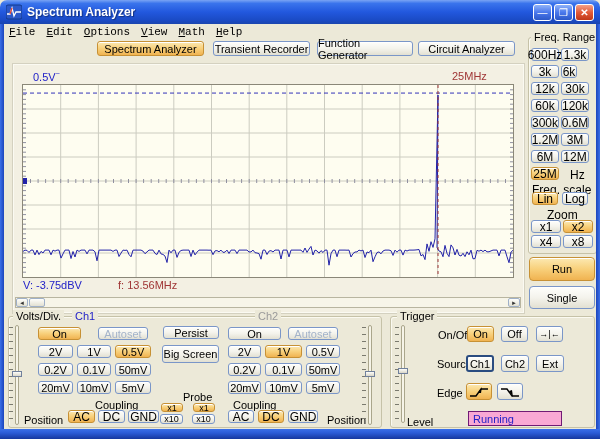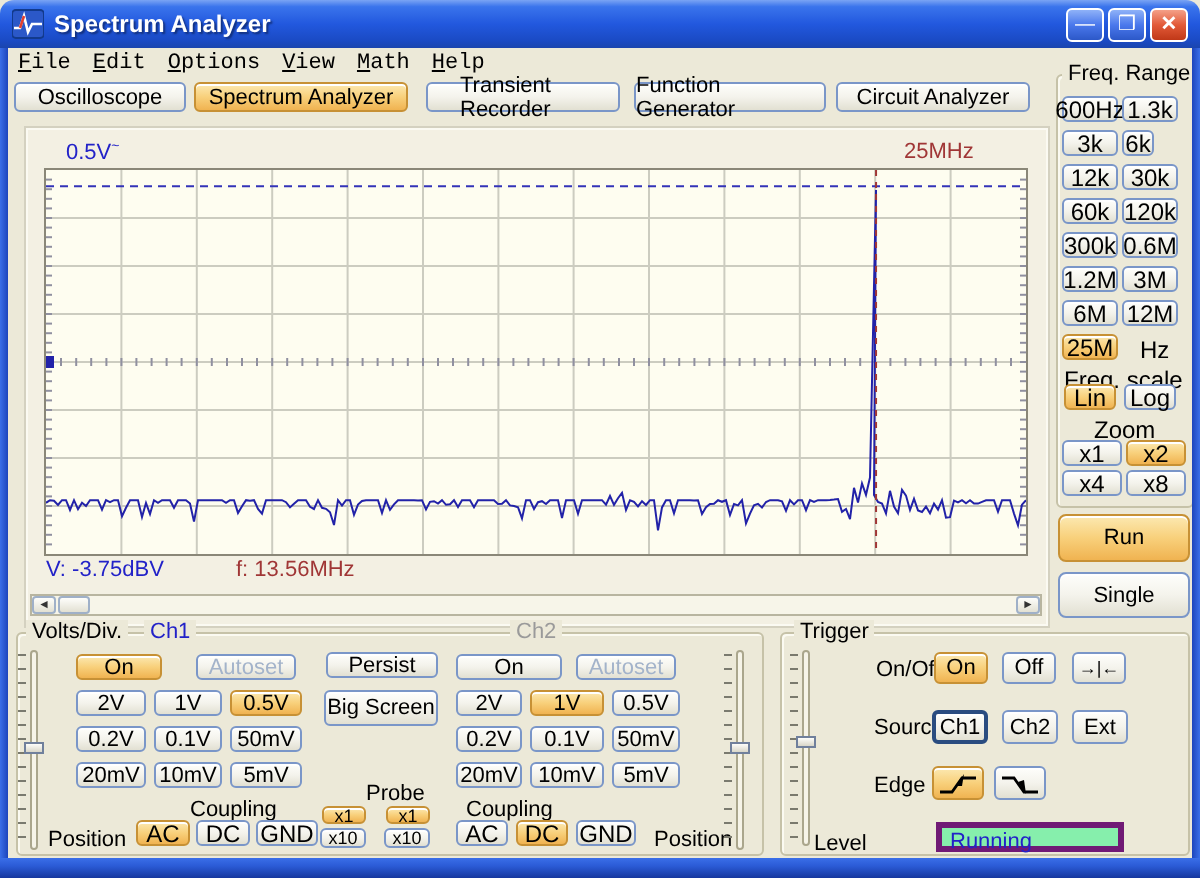--- a/index.html
+++ b/index.html
@@ -43,21 +43,21 @@
   .sthumb{position:absolute;left:13px;top:0;width:16px;height:9px;border:1px solid #9FB0C8;border-radius:2px;
        background:linear-gradient(180deg,#FEFEFB,#E2E0D2);box-sizing:border-box;}
   
   .vslider{position:absolute;width:14px;}
   .vslider .ticks{position:absolute;left:1px;top:2px;bottom:2px;width:4px;
        background:repeating-linear-gradient(180deg,#7A7A6E 0 1px,transparent 1px 7px);}
   .vslider .track{position:absolute;left:7px;top:0;bottom:0;width:4px;border:1px solid #AAA68C;
        border-radius:2px;background:#F6F4E8;box-sizing:border-box;}
   .vslider .thumb{position:absolute;left:4px;width:10px;height:6px;border:1px solid #70809C;
        background:linear-gradient(180deg,#FDFDFA,#D9D6C8);box-sizing:border-box;}
-  .status-box{position:absolute;background:#86efac;border:3px solid #701a75;color:#2222C8;
+  .status-box{position:absolute;background:#f9a8d4;border:1px solid #701a75;color:#2222C8;
        padding:1px 4px;box-sizing:border-box;font-size:11px;}
   .blue-lbl{color:#2222C8;} .red-lbl{color:#A03636;} .gray-lbl{color:#9A9A9A;}
   sup{font-size:7px;}
 </style>
 </head>
 <body>
 
 <div id="app">
 
   <div class="titlebar">
@@ -302,23 +302,22 @@
   </div>
   <div class="btn" style="left:497px;top:383px;width:26px;height:17px;">
     <svg width="20" height="12" viewBox="0 0 20 12">
       <path d="M1,3 L7,3 L12,10 L19,10" fill="none" stroke="#000" stroke-width="1.4"></path>
       <polygon points="9,5 13,11 12,4" fill="#000"></polygon>
     </svg>
   </div>
   <span class="lbl" style="left:407px;top:416px;">Level</span>
   <div class="status-box" style="left:468px;top:411px;width:94px;height:15px;">Running</div>
 
-<div class="btn" style="left: 7px; top: 41px; width: 86px; height: 15px;">Oscilloscope</div>
     <div class="btn active" style="left: 97px; top: 41px; width: 107px; height: 15px;">Spectrum Analyzer</div>
-    <div class="btn" style="left: 213px; top: 41px; width: 97px; height: 15px; padding-left: 16px;">Transient Recorder</div>
+    <div class="btn" style="left: 213px; top: 41px; width: 97px; height: 15px;">Transient Recorder</div>
     <div class="btn" style="left: 418px; top: 41px; width: 97px; height: 15px;">Circuit Analyzer</div>
     <div class="btn" style="left: 317px; top: 41px; width: 96px; height: 15px;">Function Generator</div>
     <div class="btn sm" style="left: 531px; top: 48px; width: 28px; height: 13px;">600Hz</div>
     <div class="btn sm" style="left: 561px; top: 48px; width: 28px; height: 13px;">1.3k</div>
     <div class="btn sm" style="left: 531px; top: 65px; width: 28px; height: 13px;">3k</div>
     <div class="btn sm" style="left: 561px; top: 65px; width: 16px; height: 13px;">6k</div>
     <div class="btn sm" style="left: 531px; top: 82px; width: 28px; height: 13px;">12k</div>
     <div class="btn sm" style="left: 561px; top: 82px; width: 28px; height: 13px;">30k</div>
     <div class="btn sm" style="left: 531px; top: 99px; width: 28px; height: 13px;">60k</div>
     <div class="btn sm" style="left: 561px; top: 99px; width: 28px; height: 13px;">120k</div>

